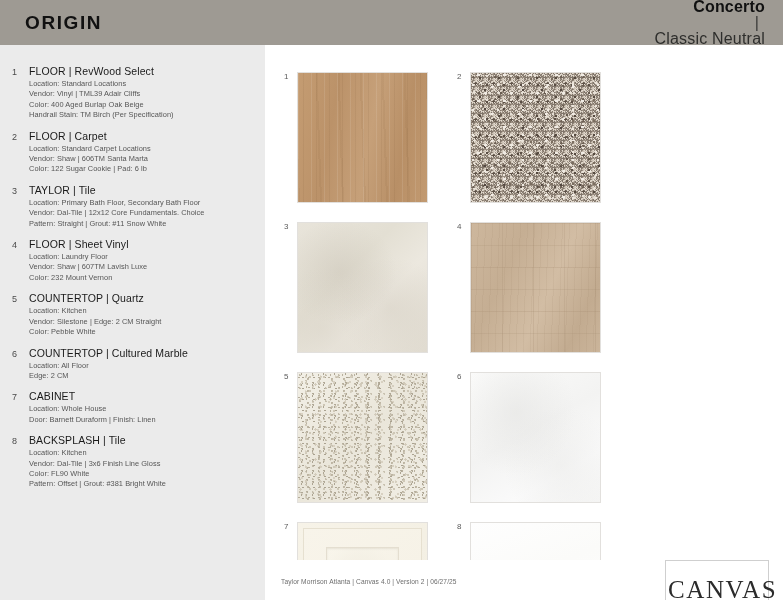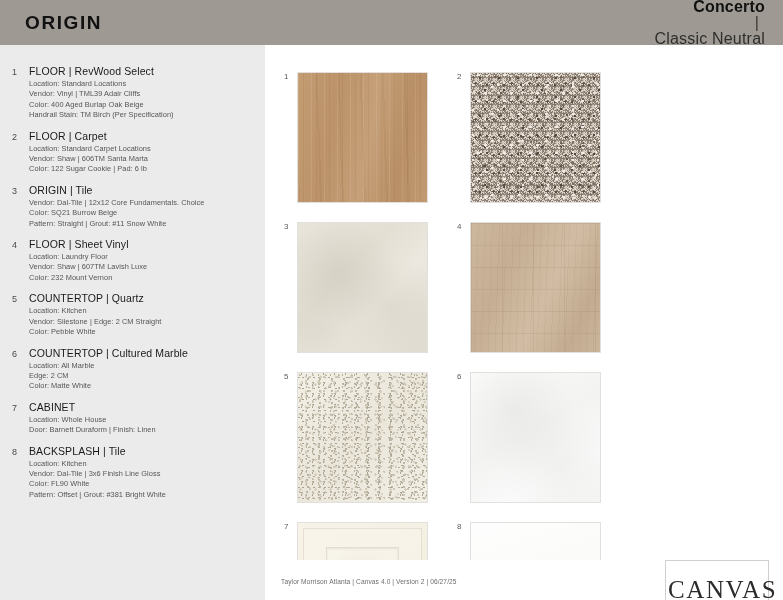--- a/index.html
+++ b/index.html
@@ -356,23 +356,23 @@
         <div class="spec-title">FLOOR | Carpet</div>
         <div class="spec-line">Location: Standard Carpet Locations</div>
         <div class="spec-line">Vendor: Shaw | 606TM Santa Marta</div>
         <div class="spec-line">Color: 122 Sugar Cookie | Pad: 6 lb</div>
       </div>
     </div>
 
     <div class="spec-item">
       <div class="spec-num">3</div>
       <div class="spec-body">
-        <div class="spec-title">ORIGIN | Tile</div>
+        <div class="spec-title">TAYLOR | Tile</div>
+        <div class="spec-line">Location: Primary Bath Floor, Secondary Bath Floor</div>
         <div class="spec-line">Vendor: Dal-Tile | 12x12 Core Fundamentals. Choice</div>
-        <div class="spec-line">Color: SQ21 Burrow Beige</div>
         <div class="spec-line">Pattern: Straight | Grout: #11 Snow White</div>
       </div>
     </div>
 
     <div class="spec-item">
       <div class="spec-num">4</div>
       <div class="spec-body">
         <div class="spec-title">FLOOR | Sheet Vinyl</div>
         <div class="spec-line">Location: Laundry Floor</div>
         <div class="spec-line">Vendor: Shaw | 607TM Lavish Luxe</div>
@@ -387,23 +387,22 @@
         <div class="spec-line">Location: Kitchen</div>
         <div class="spec-line">Vendor: Silestone | Edge: 2 CM Straight</div>
         <div class="spec-line">Color: Pebble White</div>
       </div>
     </div>
 
     <div class="spec-item">
       <div class="spec-num">6</div>
       <div class="spec-body">
         <div class="spec-title">COUNTERTOP | Cultured Marble</div>
-        <div class="spec-line">Location: All Marble</div>
+        <div class="spec-line">Location: All Floor</div>
         <div class="spec-line">Edge: 2 CM</div>
-        <div class="spec-line">Color: Matte White</div>
       </div>
     </div>
 
     <div class="spec-item">
       <div class="spec-num">7</div>
       <div class="spec-body">
         <div class="spec-title">CABINET</div>
         <div class="spec-line">Location: Whole House</div>
         <div class="spec-line">Door: Barnett Duraform | Finish: Linen</div>
       </div>

